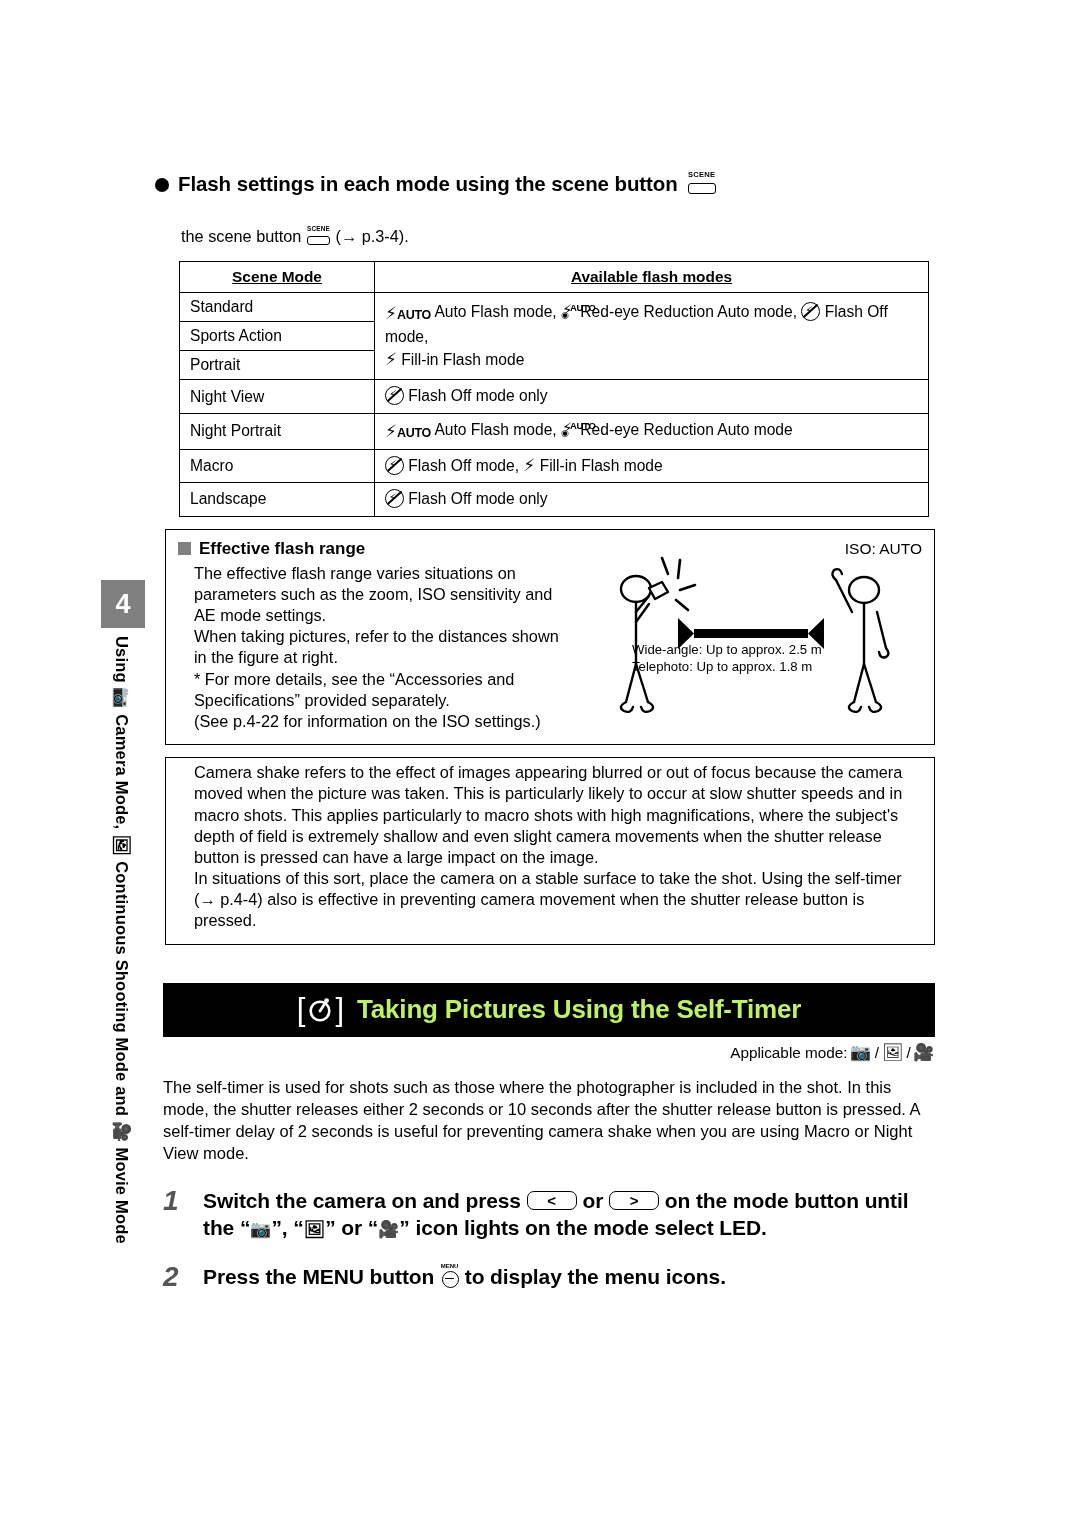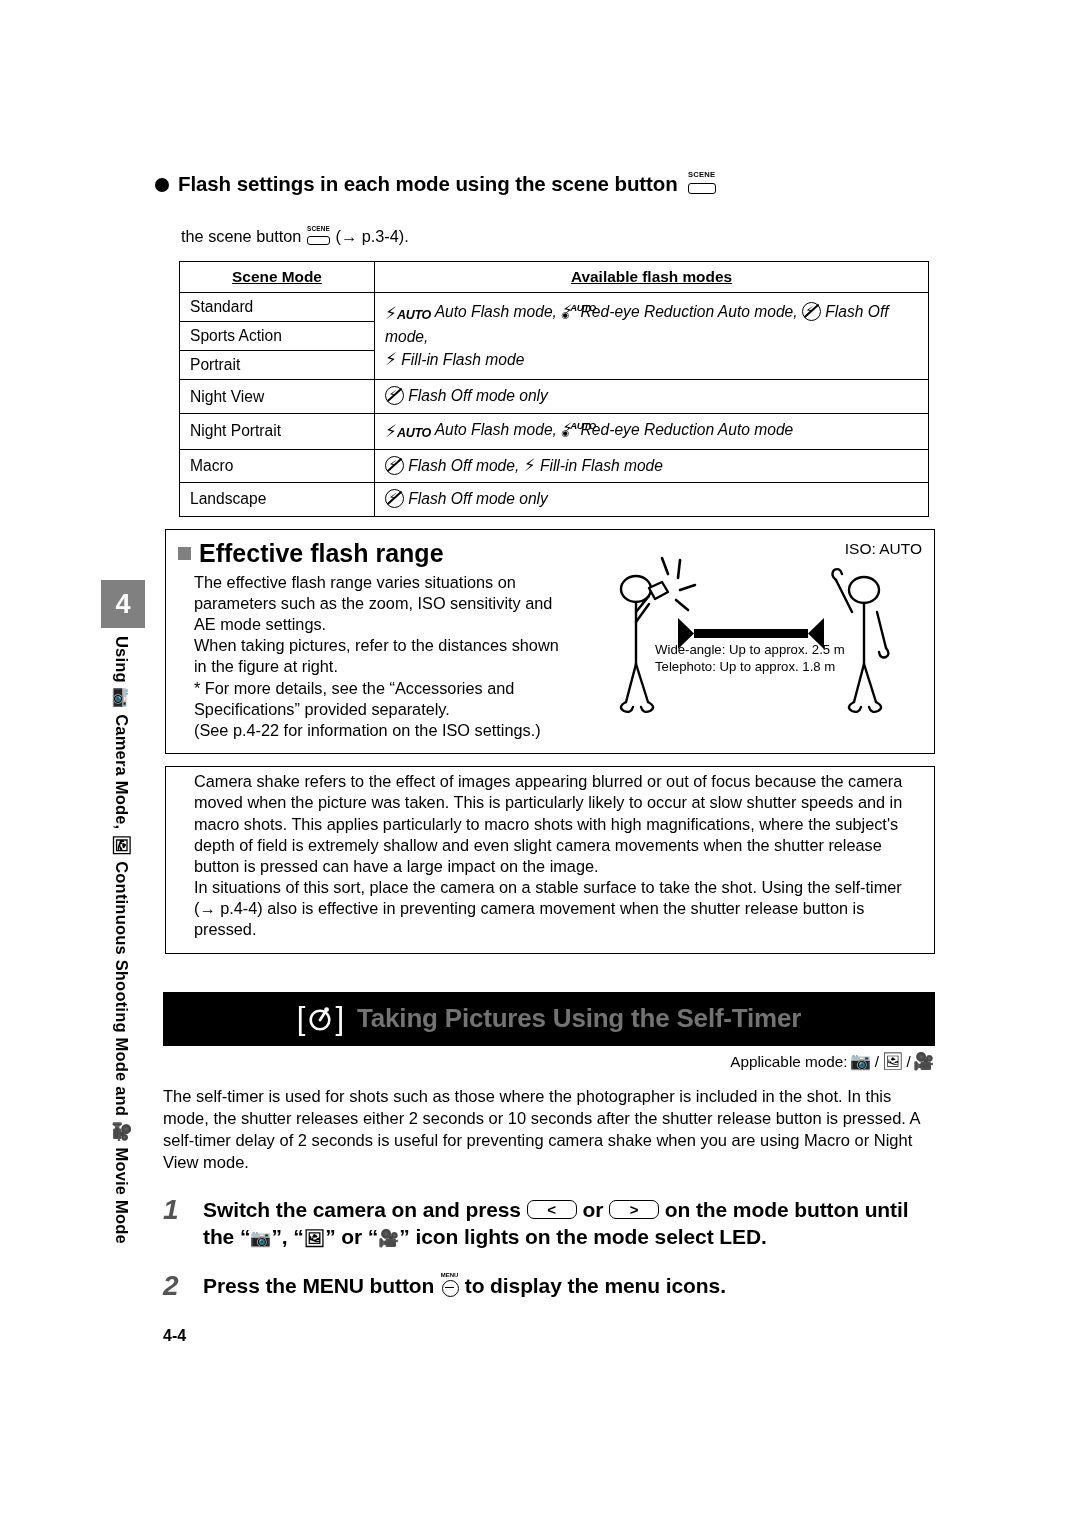--- a/index.html
+++ b/index.html
@@ -68,21 +68,21 @@
   table.flash{
     margin-top:14px;margin-left:24px;width:750px;
     border-collapse:collapse;border:1.6px solid #000;
     font-size:15.6px;
   }
   table.flash th,table.flash td{
     border:1px solid #000;padding:5px 10px;text-align:left;vertical-align:middle;
   }
   table.flash thead th{text-align:center;font-weight:bold;font-size:15.4px;padding:6px 10px;text-decoration:underline;}
   table.flash th.c1,table.flash td.c1{width:174px;}
-  table.flash td.modes{line-height:1.45;font-style:italic;}
+  table.flash td.modes{line-height:1.45;}
   table.flash td.span3{vertical-align:middle;}
 
   
   .fl{display:inline-block;white-space:nowrap;vertical-align:-2px;}
   .bolt{font-size:17px;font-weight:bold;line-height:1;}
   .auto-tag{font-size:12.5px;font-weight:bold;letter-spacing:-.3px;}
   .auto-tag.sup{font-size:9.5px;vertical-align:4px;}
   .redeye{display:inline-block;position:relative;width:15px;height:17px;vertical-align:-3px;}
   .redeye .b{position:absolute;left:1px;top:-1px;font-size:15px;line-height:1;font-weight:bold;}
   .redeye .e{position:absolute;left:0px;bottom:0px;font-size:9px;line-height:1;}
@@ -99,47 +99,47 @@
   }
 
   
   .boxed{
     margin-left:10px;margin-top:12px;width:770px;
     border:1.7px solid #000;background:#fff;box-sizing:border-box;
     position:relative;
   }
   .box-title{
     display:flex;align-items:center;gap:8px;
-    padding:9px 0 0 12px;font-size:25px;font-weight:bold;
+    padding:9px 0 0 12px;font-size:17px;font-weight:bold;
   }
   .sq{width:13px;height:13px;background:#808080;flex:none;}
   .box-body{padding:4px 14px 12px 28px;font-size:16.3px;line-height:1.30;}
 
   .range-wrap{display:flex;}
   .range-left{width:430px;}
   .range-right{position:relative;flex:1;}
 
   .iso-label{
     position:absolute;right:12px;top:10px;font-size:15.5px;
   }
 
   
   .figscene{position:absolute;left:0;top:26px;width:330px;height:168px;}
   .figscene svg{display:block;}
   .dist-lines{
-    position:absolute;left:59px;top:112px;font-size:13.2px;line-height:1.28;white-space:nowrap;
+    position:absolute;left:36px;top:112px;font-size:13.2px;line-height:1.28;white-space:nowrap;
   }
 
   
   .banner{
     margin-left:8px;margin-top:38px;width:772px;height:54px;background:#000;
     display:flex;align-items:center;justify-content:center;gap:13px;
     box-sizing:border-box;
   }
-  .banner .ttl{color:#737373;font-size:26px;font-weight:bold;letter-spacing:-.2px;}
+  .banner .ttl{color:#bef264;font-size:26px;font-weight:bold;letter-spacing:-.2px;}
   .timer-icon{display:flex;align-items:center;color:#fff;font-size:27px;font-weight:bold;gap:2px;}
   .timer-icon .brk{font-size:31px;line-height:1;font-weight:normal;}
 
   .applicable{
     margin-left:8px;width:772px;text-align:center;margin-top:7px;
     font-size:15.3px;display:flex;justify-content:flex-end;align-items:center;gap:3px;
   }
 
   .lead{
     margin-left:8px;margin-top:14px;width:772px;font-size:16.5px;line-height:1.35;
@@ -401,14 +401,13 @@
     <div class="body">
       <span>Press the MENU button</span>
       <span class="menu-btn">
         <span class="lbl">MENU</span>
         <span class="body"></span>
       </span>
       <span>to display the menu icons.</span>
     </div>
   </div>
 
-  <div class="pagenum">4-4</div>
 </div>
 
 </body></html>

